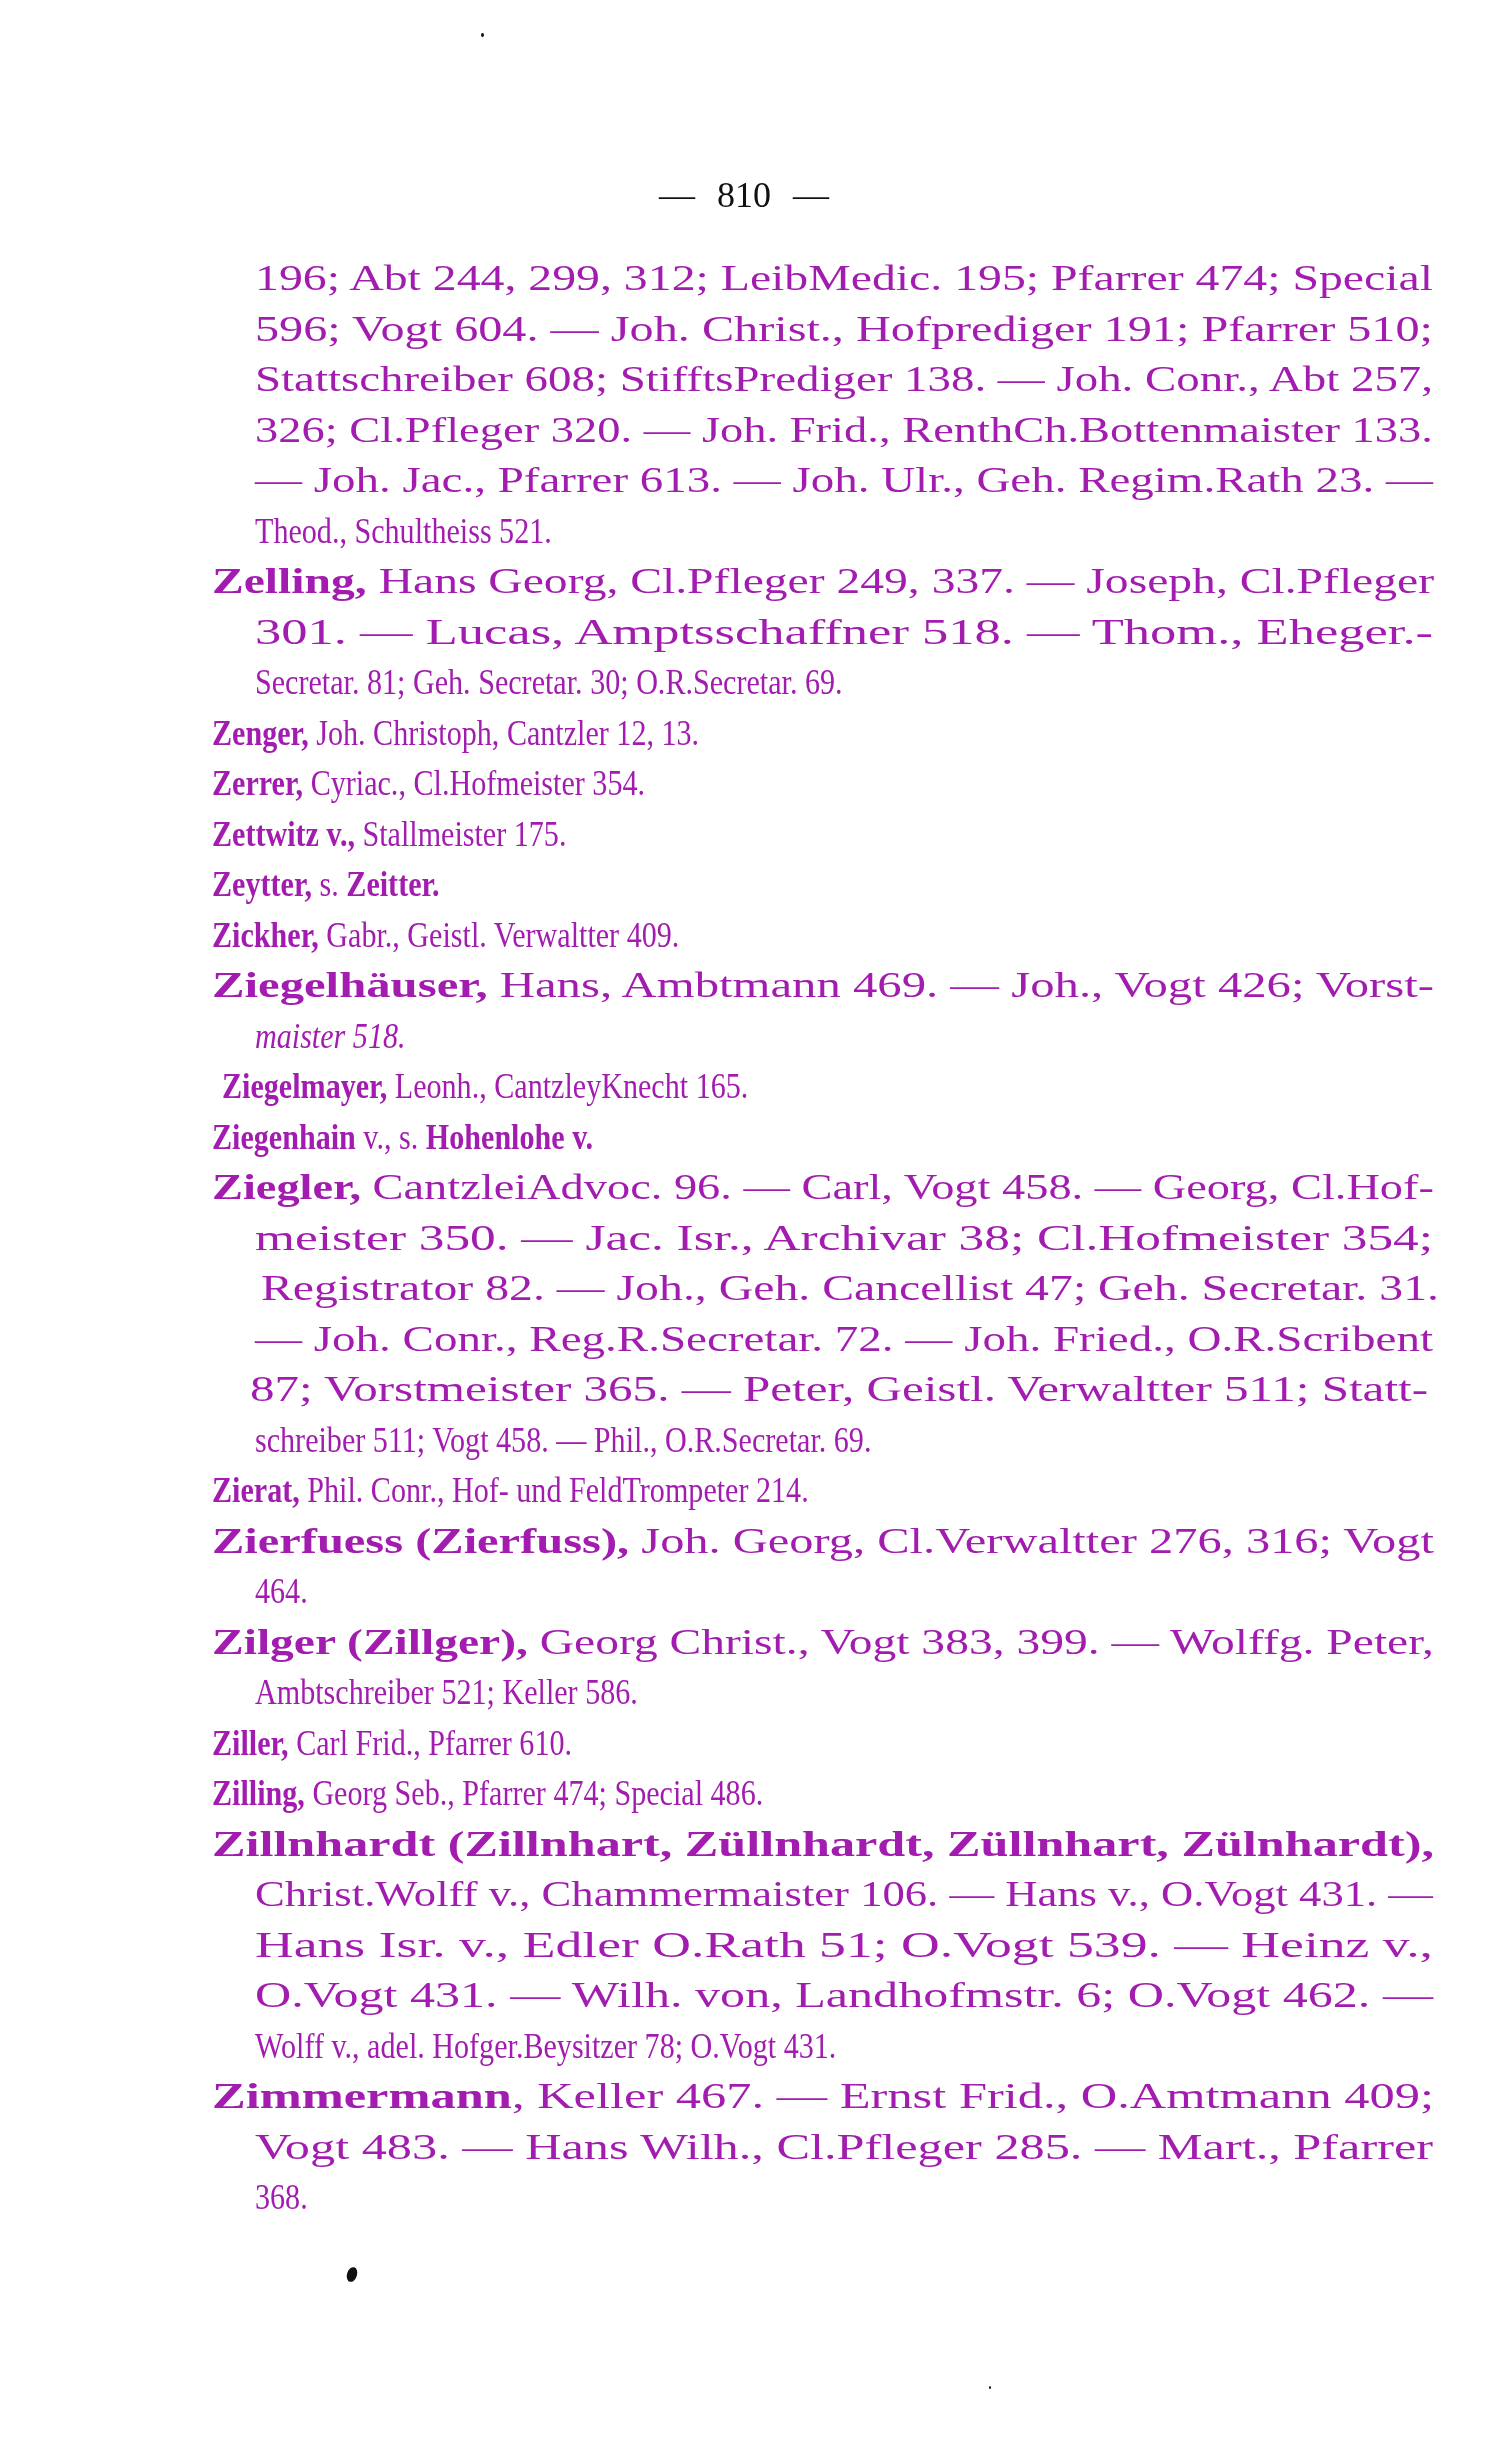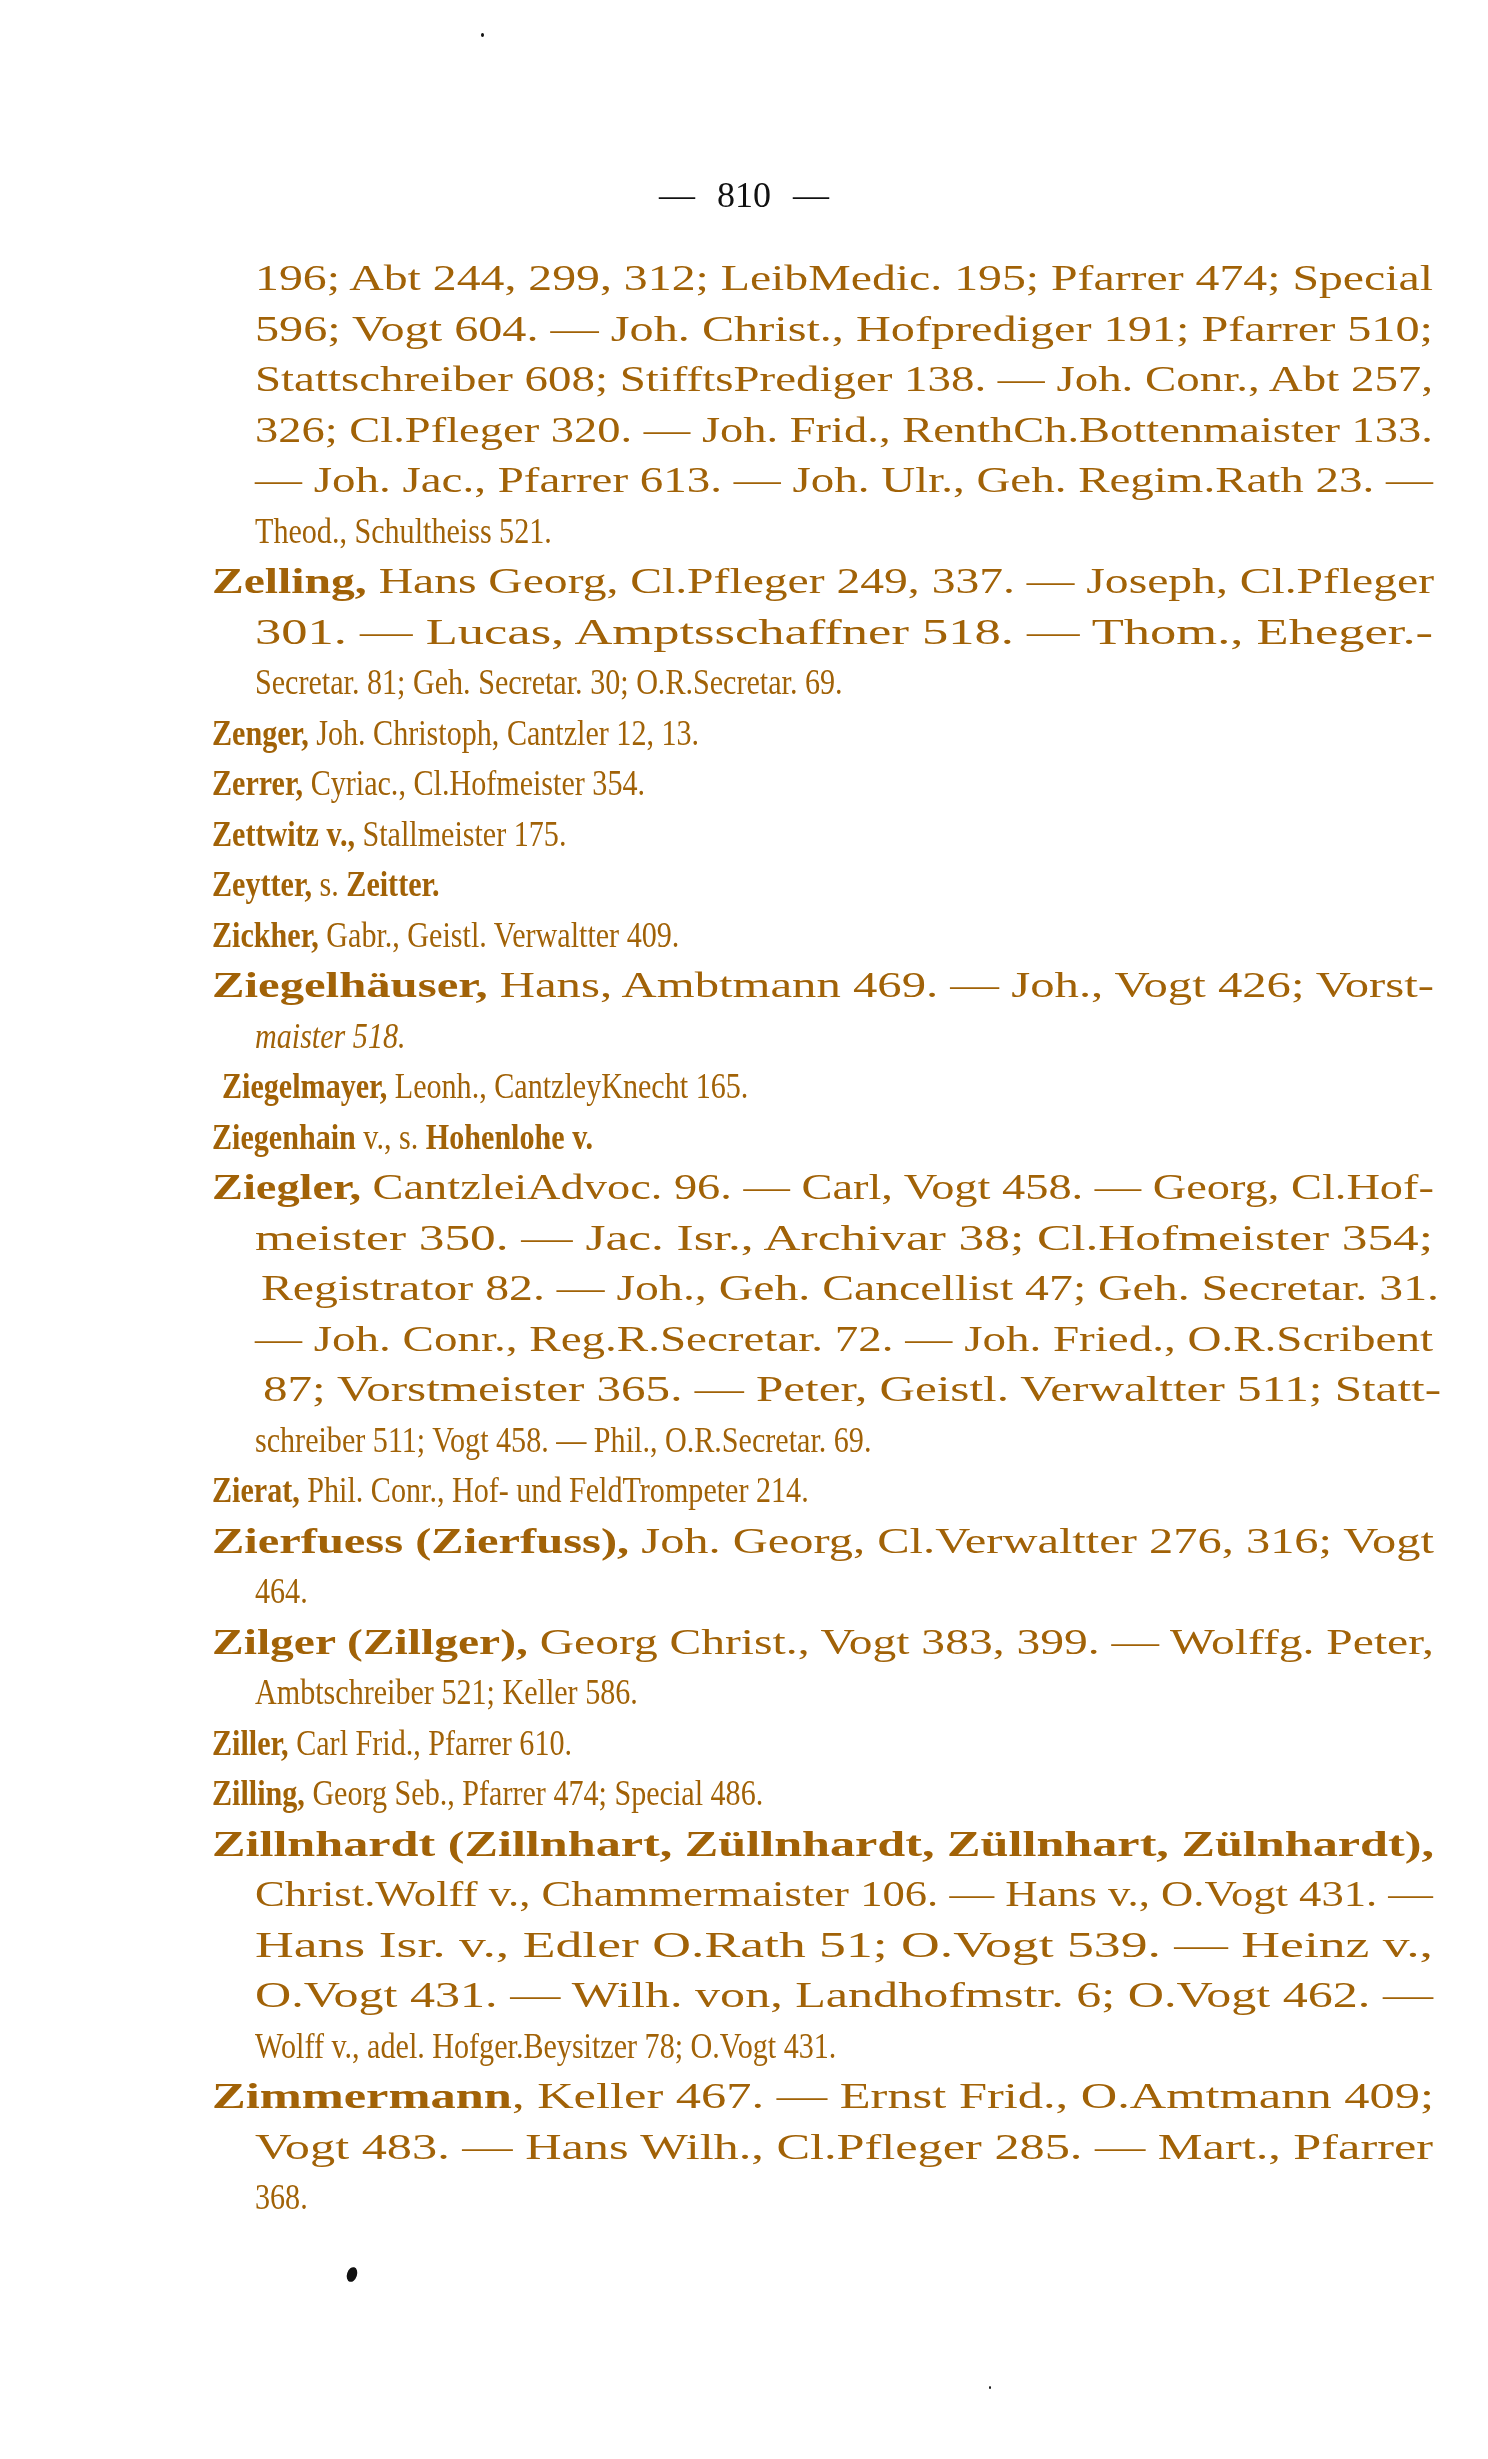--- a/index.html
+++ b/index.html
@@ -7,21 +7,21 @@
   .page { position: absolute; left: 0; top: 0; width: 1488px; height: 2459px; background: #ffffff; }
   .pagenum {
     position: absolute; left: 0; width: 1488px; top: 174px; text-align: center;
     font-family: "Liberation Serif", "DejaVu Serif", serif; font-size: 36px; color: #111;
     letter-spacing: 0px;
   }
   .pagenum span.dash { display: inline-block; margin: 0 22px; }
   .body { position: absolute; left: 0; top: 0; width: 1488px; }
   .line {
     position: absolute; height: 44px; line-height: 44px; white-space: nowrap;
-    font-family: "Liberation Serif", "DejaVu Serif", serif; font-size: 35px; color: #a16207;
+    font-family: "Liberation Serif", "DejaVu Serif", serif; font-size: 35px; color: #a21caf;
     transform-origin: 0 0;
   }
   .line .inner { display: inline-block; white-space: nowrap; transform-origin: 0 50%; }
   .line b { font-weight: bold; }
   .speck { position: absolute; background: #111; border-radius: 50%; }
 </style>
 </head>
 <body>
 
 <div class="page">
@@ -45,21 +45,21 @@
       <div class="line" style="left: 212px; top: 863px;"><span class="inner" style="transform: scaleX(0.86);"><b>Zeytter,</b><span> s. </span><b>Zeitter.</b></span></div>
       <div class="line" style="left: 212px; top: 914px;"><span class="inner" style="transform: scaleX(0.86);"><b>Zickher,</b><span> Gabr., Geistl. Verwaltter 409.</span></span></div>
       <div class="line" style="left: 212px; top: 964px;"><span class="inner" style="transform: scaleX(1.3918);"><b>Ziegelhäuser,</b><span> Hans, Ambtmann 469. — Joh., Vogt 426; Vorst-</span></span></div>
       <div class="line" style="left: 255px; top: 1015px; font-style: italic;"><span class="inner" style="transform: scaleX(0.86);"><span>maister 518.</span></span></div>
       <div class="line" style="left: 222px; top: 1065px;"><span class="inner" style="transform: scaleX(0.86);"><b>Ziegelmayer,</b><span> Leonh., CantzleyKnecht 165.</span></span></div>
       <div class="line" style="left: 212px; top: 1116px;"><span class="inner" style="transform: scaleX(0.86);"><b>Ziegenhain</b><span> v., s. </span><b>Hohenlohe v.</b></span></div>
       <div class="line" style="left: 212px; top: 1166px;"><span class="inner" style="transform: scaleX(1.325);"><b>Ziegler,</b><span> CantzleiAdvoc. 96. — Carl, Vogt 458. — Georg, Cl.Hof-</span></span></div>
       <div class="line" style="left: 255px; top: 1217px;"><span class="inner" style="transform: scaleX(1.4654);"><span>meister 350. — Jac. Isr., Archivar 38; Cl.Hofmeister 354;</span></span></div>
       <div class="line" style="left: 261px; top: 1267px;"><span class="inner" style="transform: scaleX(1.3647);"><span>Registrator 82. — Joh., Geh. Cancellist 47; Geh. Secretar. 31.</span></span></div>
       <div class="line" style="left: 255px; top: 1318px;"><span class="inner" style="transform: scaleX(1.3434);"><span>— Joh. Conr., Reg.R.Secretar. 72. — Joh. Fried., O.R.Scribent</span></span></div>
-      <div class="line" style="left: 263px; top: 1368px; text-align: center;"><span class="inner" style="transform: scaleX(1.4022);"><span>87; Vorstmeister 365. — Peter, Geistl. Verwaltter 511; Statt-</span></span></div>
+      <div class="line" style="left: 250px; top: 1368px; text-align: center;"><span class="inner" style="transform: scaleX(1.4022);"><span>87; Vorstmeister 365. — Peter, Geistl. Verwaltter 511; Statt-</span></span></div>
       <div class="line" style="left: 255px; top: 1419px;"><span class="inner" style="transform: scaleX(0.86);"><span>schreiber 511; Vogt 458. — Phil., O.R.Secretar. 69.</span></span></div>
       <div class="line" style="left: 212px; top: 1469px;"><span class="inner" style="transform: scaleX(0.86);"><b>Zierat,</b><span> Phil. Conr., Hof- und FeldTrompeter 214.</span></span></div>
       <div class="line" style="left: 212px; top: 1520px;"><span class="inner" style="transform: scaleX(1.3843);"><b>Zierfuess (Zierfuss),</b><span> Joh. Georg, Cl.Verwaltter 276, 316; Vogt</span></span></div>
       <div class="line" style="left: 255px; top: 1570px;"><span class="inner" style="transform: scaleX(0.86);"><span>464.</span></span></div>
       <div class="line" style="left: 212px; top: 1621px;"><span class="inner" style="transform: scaleX(1.3579);"><b>Zilger (Zillger),</b><span> Georg Christ., Vogt 383, 399. — Wolffg. Peter,</span></span></div>
       <div class="line" style="left: 255px; top: 1671px;"><span class="inner" style="transform: scaleX(0.86);"><span>Ambtschreiber 521; Keller 586.</span></span></div>
       <div class="line" style="left: 212px; top: 1722px;"><span class="inner" style="transform: scaleX(0.86);"><b>Ziller,</b><span> Carl Frid., Pfarrer 610.</span></span></div>
       <div class="line" style="left: 212px; top: 1772px;"><span class="inner" style="transform: scaleX(0.86);"><b>Zilling,</b><span> Georg Seb., Pfarrer 474; Special 486.</span></span></div>
       <div class="line" style="left: 212px; top: 1823px;"><span class="inner" style="transform: scaleX(1.4344);"><b>Zillnhardt (Zillnhart, Züllnhardt, Züllnhart, Zülnhardt),</b></span></div>
       <div class="line" style="left: 255px; top: 1873px;"><span class="inner" style="transform: scaleX(1.2754);"><span>Christ.Wolff v., Chammermaister 106. — Hans v., O.Vogt 431. —</span></span></div>

